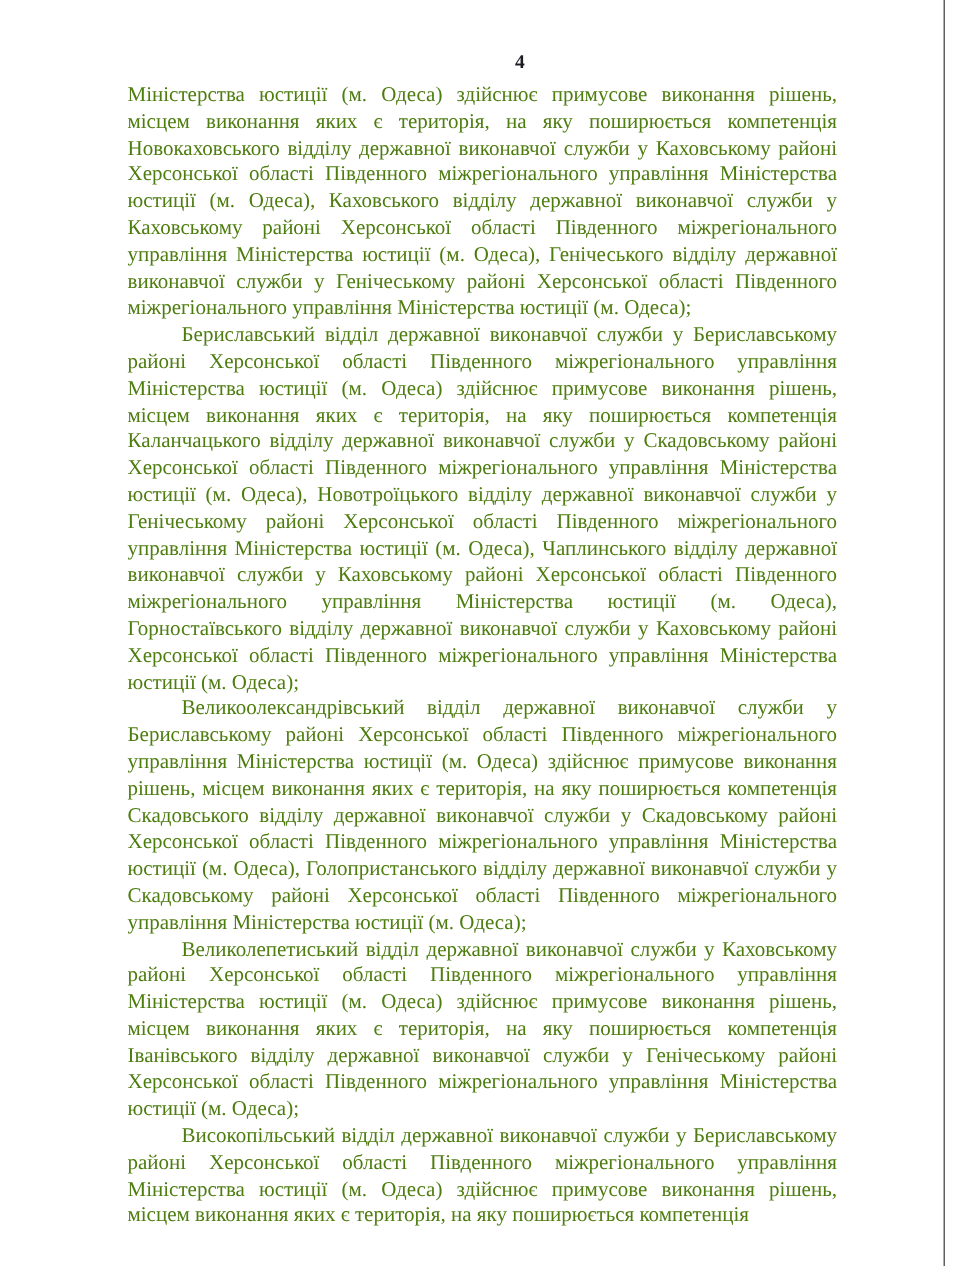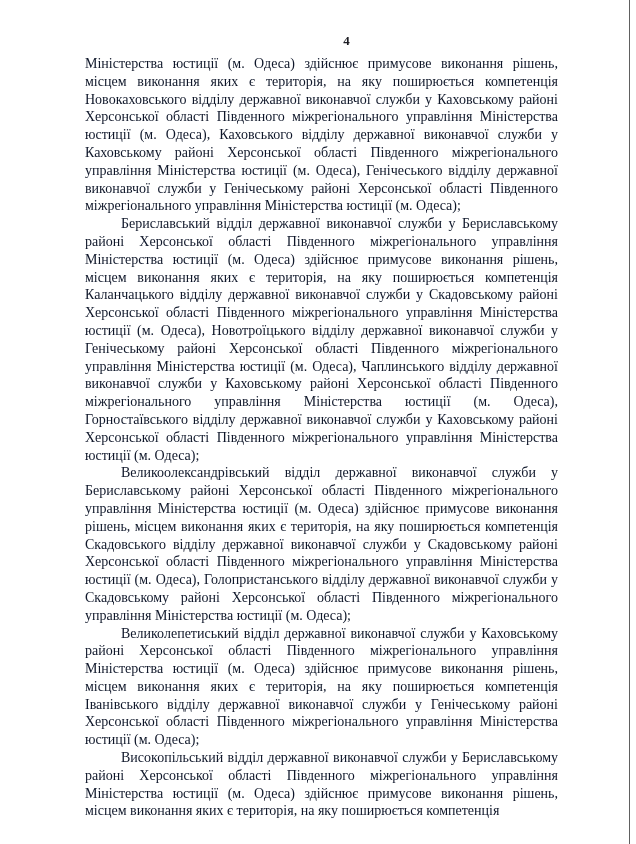--- a/index.html
+++ b/index.html
@@ -26,21 +26,21 @@
     color: #1c1c22;
   }
   .body-text {
     position: absolute;
     left: 85px;
     top: 55px;
     width: 473px;
     font-size: 14px;
     line-height: 17.8px;
     text-align: justify;
-    color: #0f172a;
+    color: #4d7c0f;
     -webkit-hyphens: none;
     hyphens: none;
   }
   .para {
     margin: 0;
     padding: 0;
     text-indent: 36px;
   }
   .para.continuation {
     text-indent: 0;

